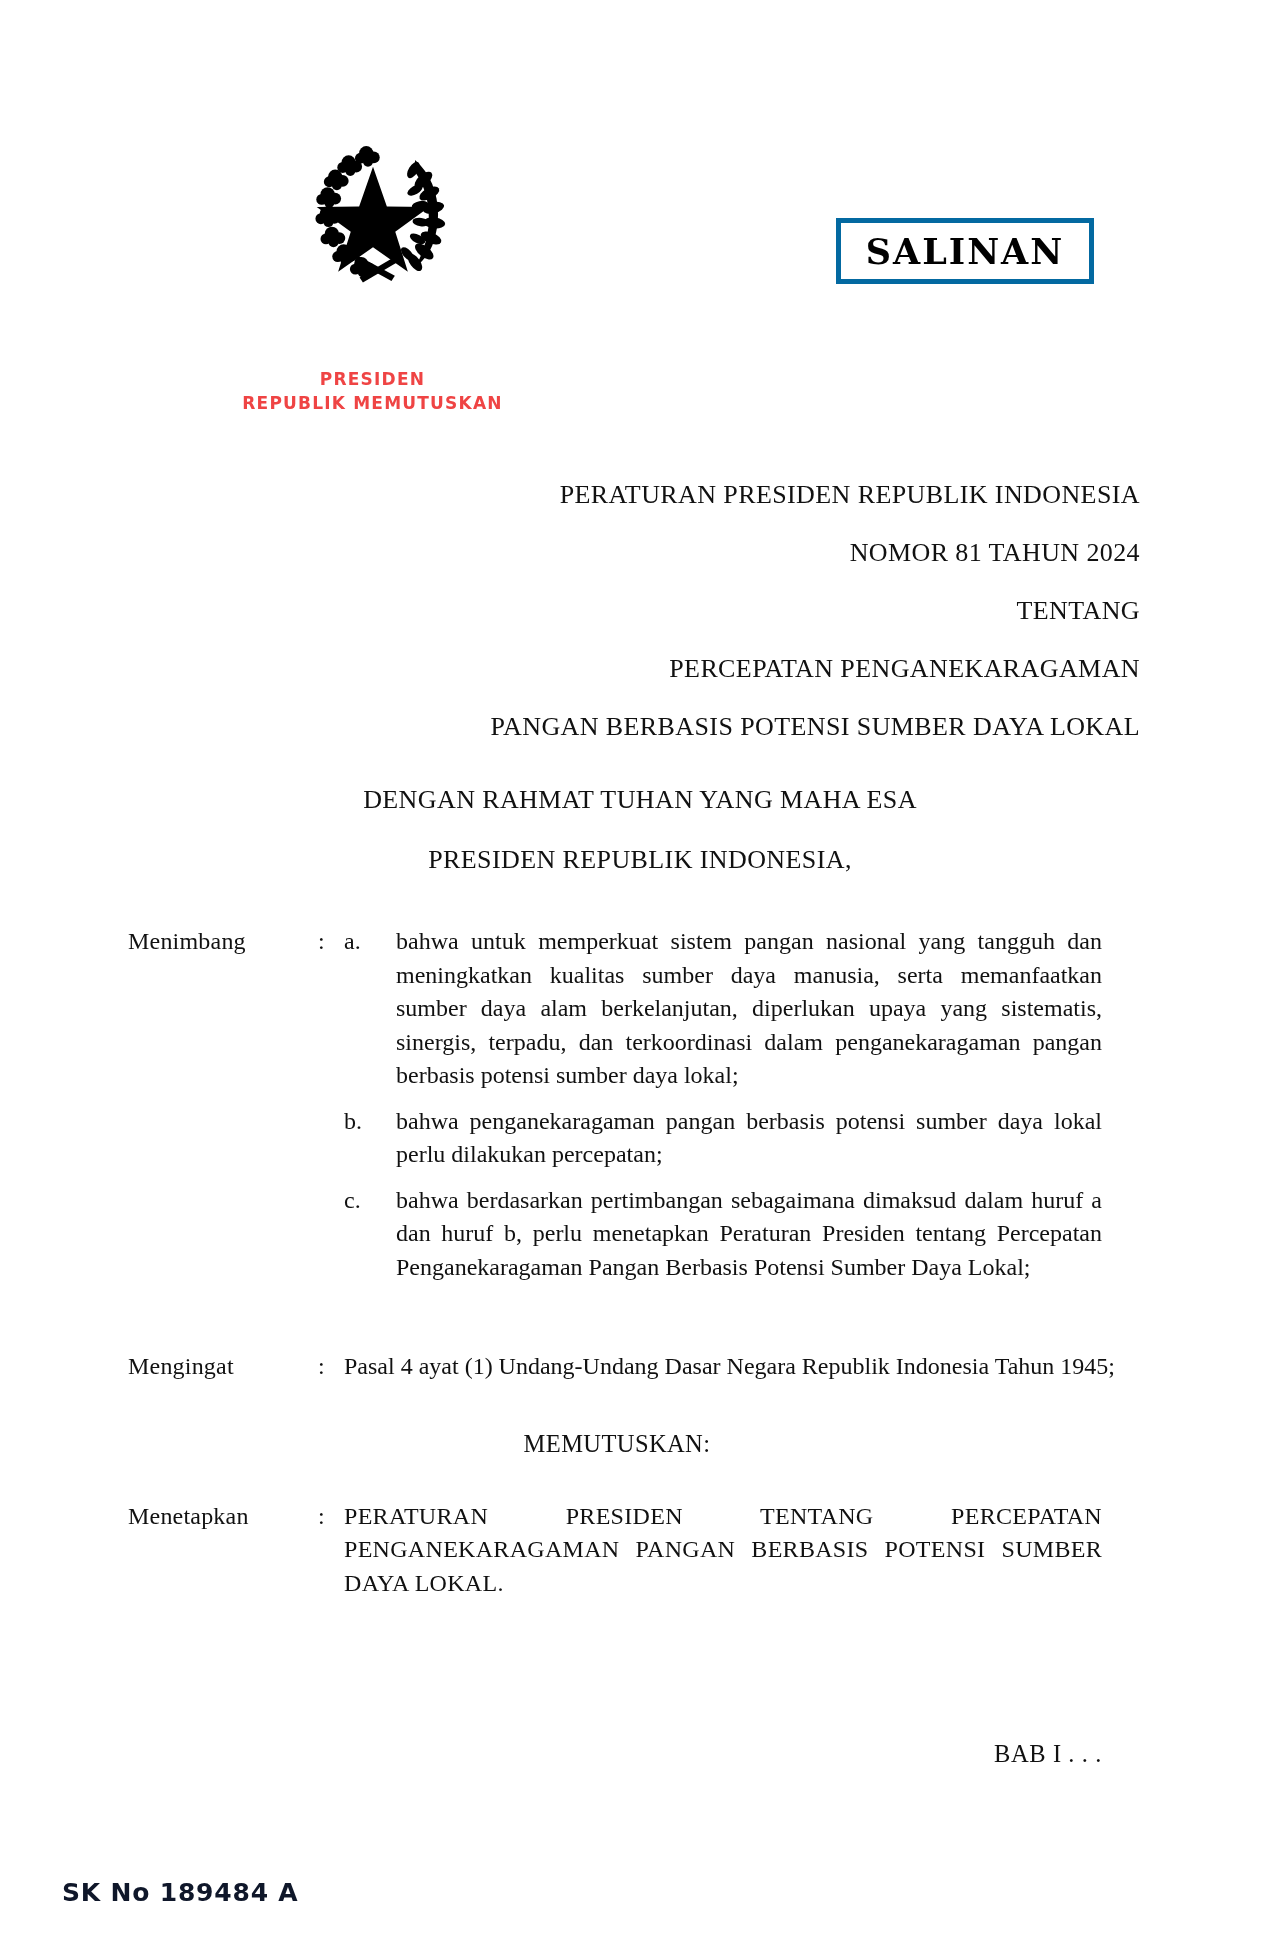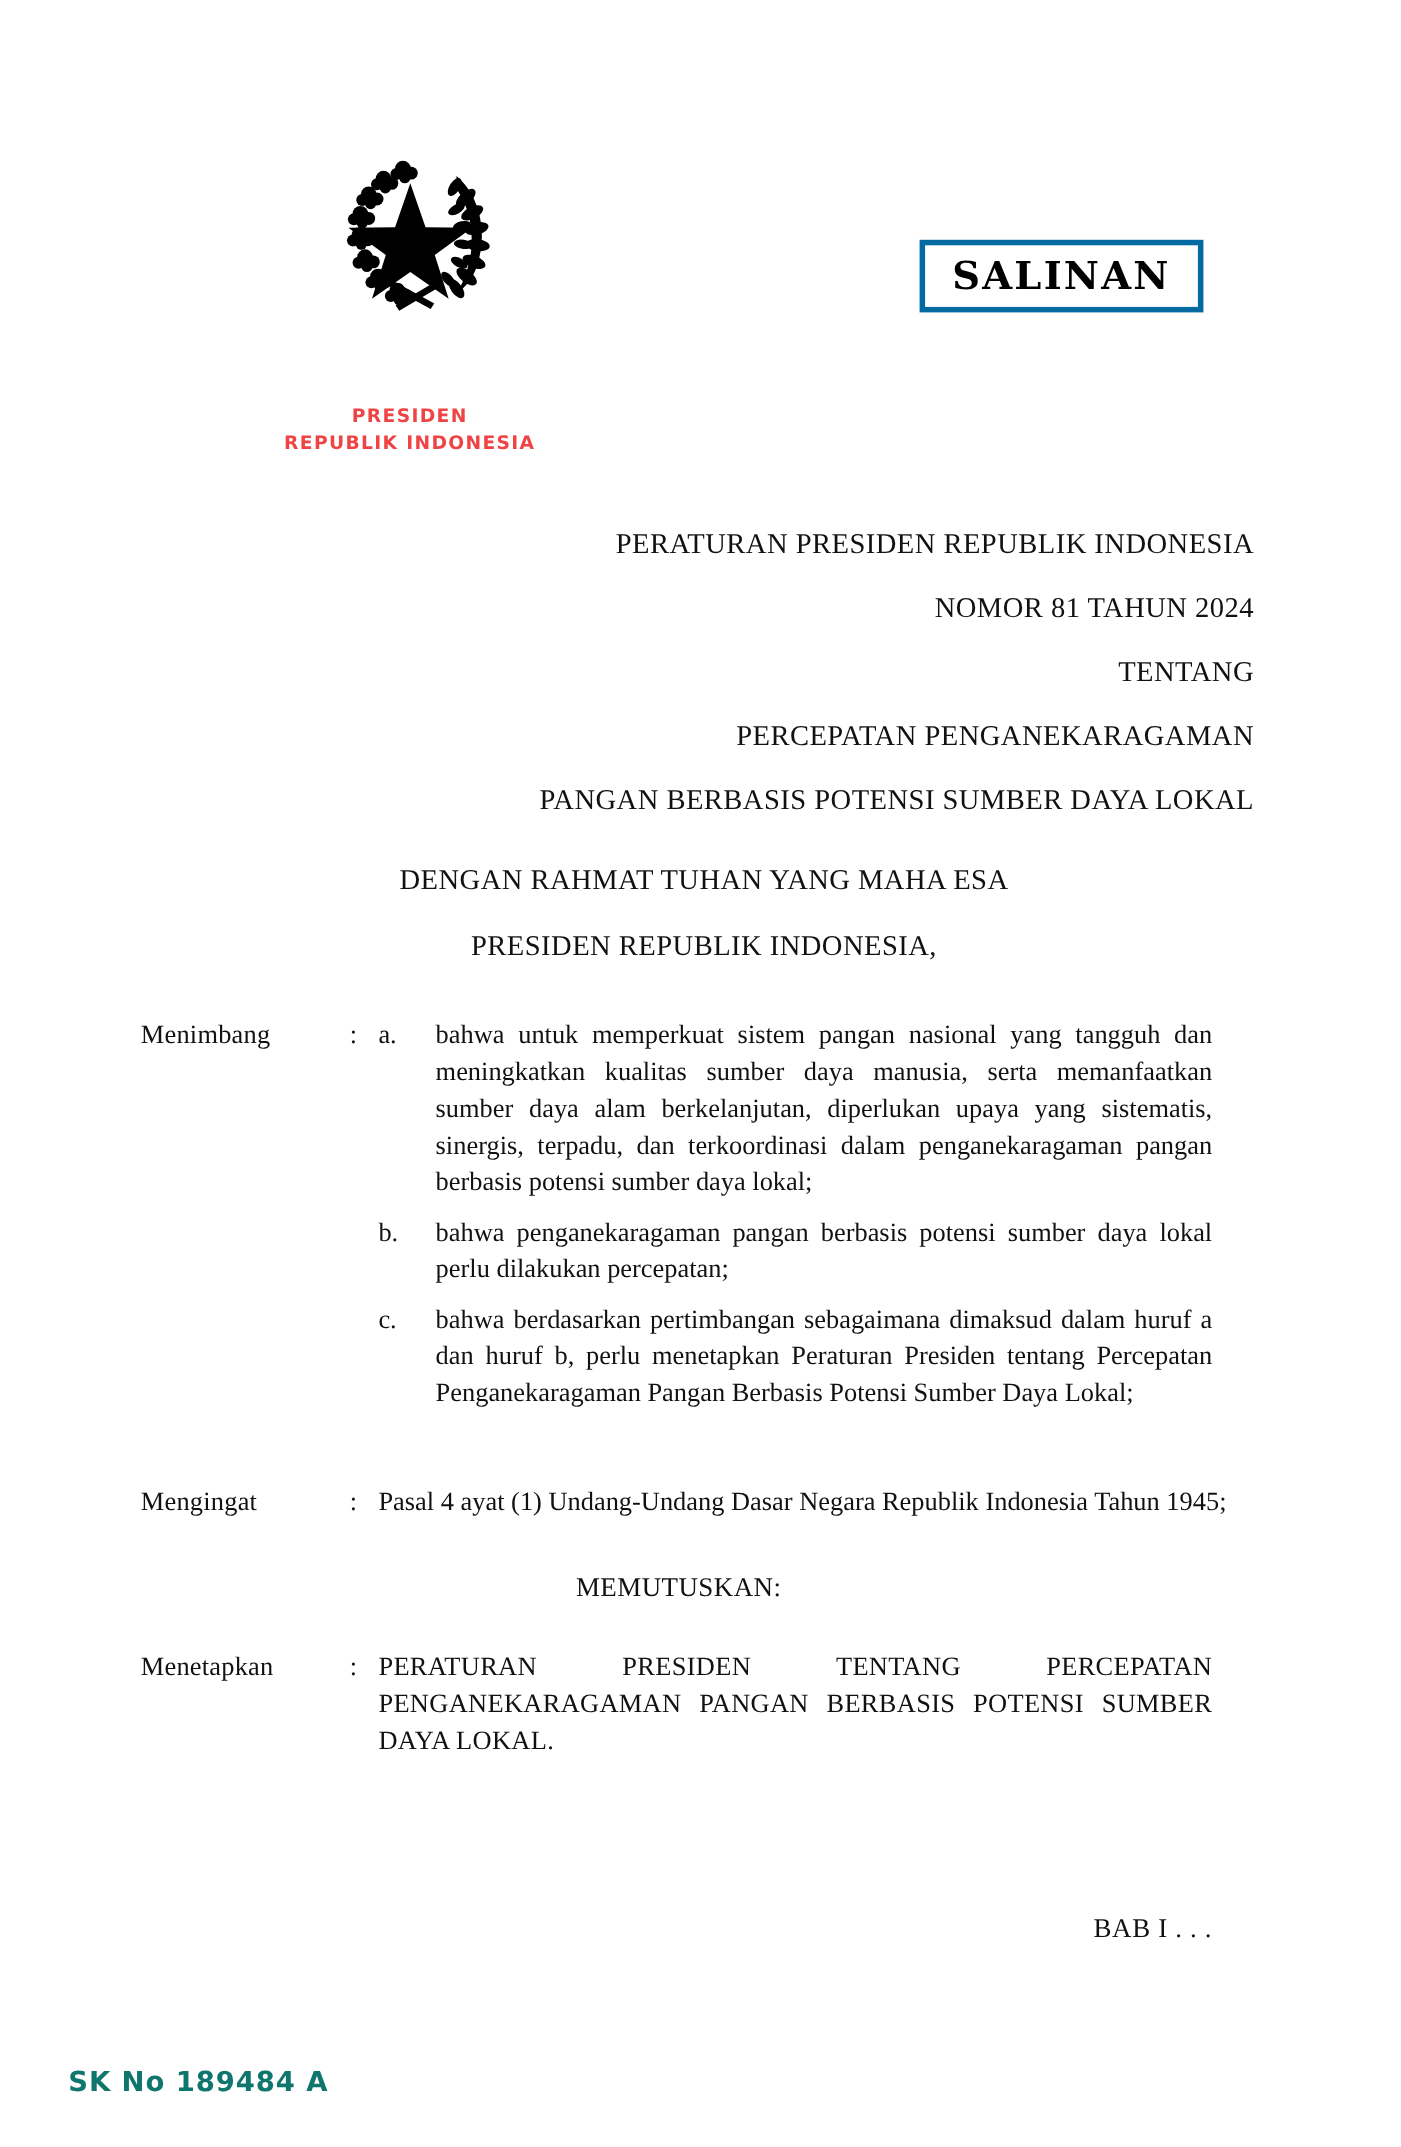--- a/index.html
+++ b/index.html
@@ -175,21 +175,21 @@
     letter-spacing: 0.6px;
   }
   .sk-code {
     position: absolute;
     left: 62px;
     top: 1878px;
     font-family: "DejaVu Sans", "Liberation Sans", sans-serif;
     font-weight: 700;
     font-size: 25px;
     letter-spacing: 0.8px;
-    color: #0f766e;
+    color: #0f172a;
   }
 </style>
 </head>
 <body>
 
 <div class="page">
 
   <div class="emblem-wrap">
     <div class="emblem">
       <svg viewBox="0 0 200 200" xmlns="http://www.w3.org/2000/svg" aria-hidden="true">
@@ -273,21 +273,21 @@
 
           <path d="M100 46 L116.5 93.5 L167 94 L126.5 123.5 L141.5 171
                    L100 142 L58.5 171 L73.5 123.5 L33 94 L83.5 93.5 Z"></path>
         </g>
       </svg>
     </div>
   </div>
 
   <div class="header-lines">
     <div class="l1">PRESIDEN</div>
-    <div class="l2">REPUBLIK  INDONESIA</div>
+    <div class="l2">REPUBLIK  MEMUTUSKAN</div>
   </div>
 
   <div class="salinan-box">
     <span class="txt">SALINAN</span>
   </div>
 
   <div class="title-block">
     <div class="tline">PERATURAN PRESIDEN REPUBLIK INDONESIA</div>
     <div class="tline">NOMOR 81 TAHUN 2024</div>
     <div class="tline">TENTANG</div>

